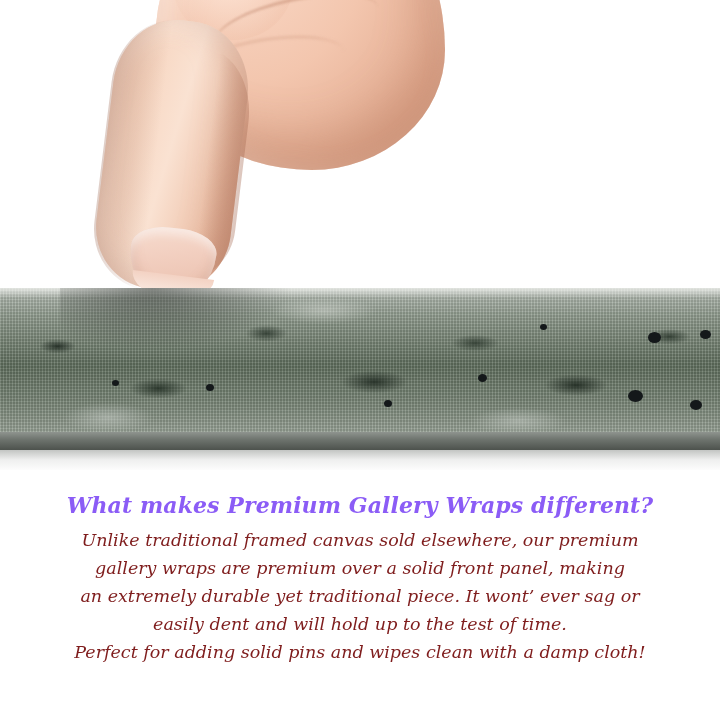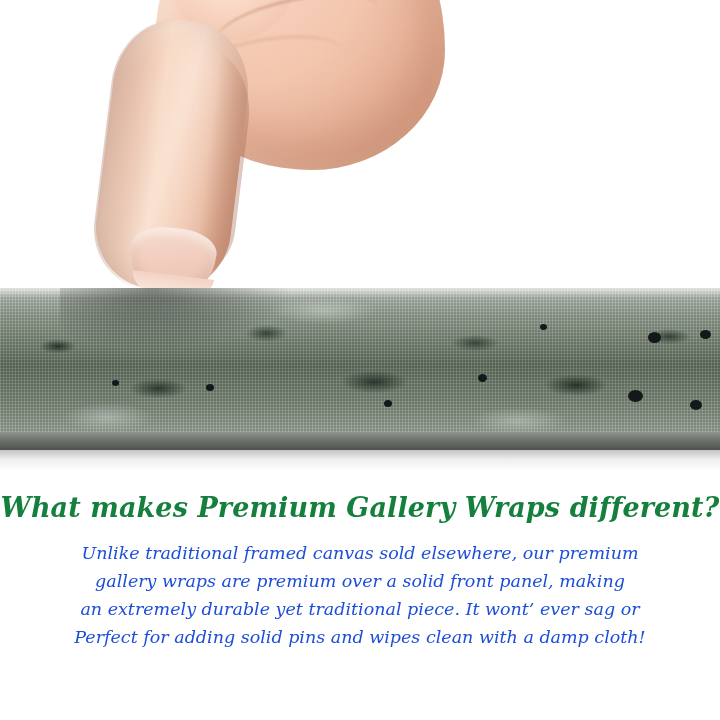--- a/index.html
+++ b/index.html
@@ -210,30 +210,30 @@
     position: absolute;
     left: 0;
     top: 492px;
     width: 720px;
     text-align: center;
     color: #2f2f33;
     font-family: "DejaVu Serif", serif;
     font-style: italic;
   }
   .caption-heading {
-    font-size: 27px;
+    font-size: 22px;
     font-weight: 700;
     letter-spacing: 0.1px;
-    margin: 0 0 16px 0;
-    color: #15803d;
+    margin: 0 0 8px 0;
+    color: #8b5cf6;
   }
   .caption-body {
     font-size: 17.5px;
     line-height: 28px;
-    color: #1d4ed8;
+    color: #7f1d1d;
     padding: 0 46px;
   }
   .caption-body .line {
     display: block;
     white-space: nowrap;
   }
 </style>
 </head>
 <body>
 
@@ -271,17 +271,18 @@
     <div class="contact-shadow"></div>
     <div class="panel-shadow"></div>
   </div>
 
   <div class="caption">
     <div class="caption-heading">What makes Premium Gallery Wraps different?</div>
     <div class="caption-body">
       <span class="line">Unlike traditional framed canvas sold elsewhere, our premium</span>
       <span class="line">gallery wraps are premium over a solid front panel, making</span>
       <span class="line">an extremely durable yet traditional piece. It wont’ ever sag or</span>
+      <span class="line">easily dent and will hold up to the test of time.</span>
       <span class="line">Perfect for adding solid pins and wipes clean with a damp cloth!</span>
     </div>
   </div>
 
 </div>
 
 </body></html>

